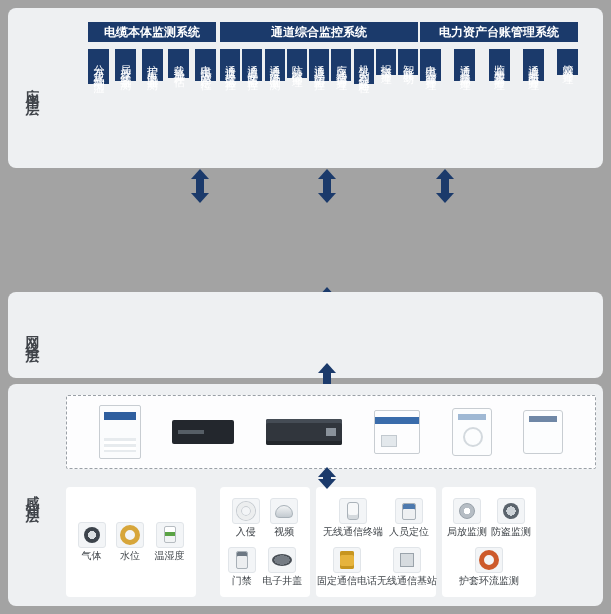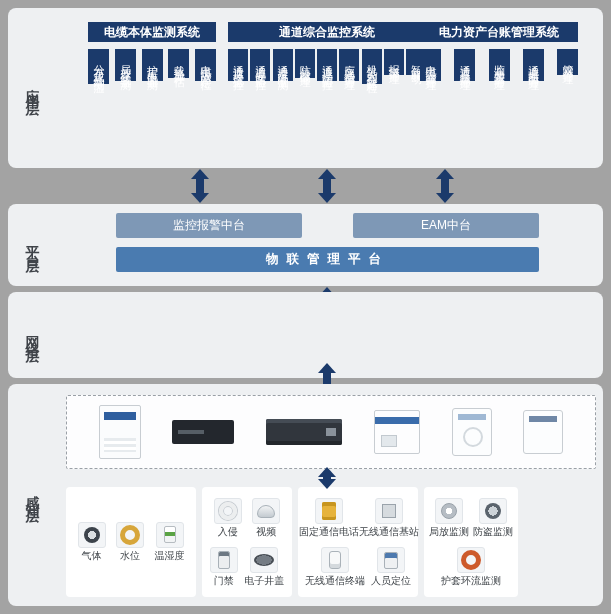--- a/index.html
+++ b/index.html
@@ -127,21 +127,21 @@
       <div class="group-header">电缆本体监测系统</div>
       <div class="group-items">
         <div class="app-item">分布式光纤测温</div>
         <div class="app-item">局放在线监测</div>
         <div class="app-item">护层电流监测</div>
         <div class="app-item">载流量评估</div>
         <div class="app-item">电缆故障定位</div>
       </div>
     </div>
 
-    <div class="app-group" style="left:220px;width:198px;">
+    <div class="app-group" style="left:212px;width:198px;">
       <div class="group-header">通道综合监控系统</div>
       <div class="group-items">
         <div class="app-item narrow">通道环境监控</div>
         <div class="app-item narrow">通道安防监控</div>
         <div class="app-item narrow">通道沉降监测</div>
         <div class="app-item narrow">防外破管理</div>
         <div class="app-item narrow">通道消防监控</div>
         <div class="app-item narrow">应急通信管理</div>
         <div class="app-item narrow">机器人智能巡检</div>
         <div class="app-item narrow">报警管理</div>
@@ -158,26 +158,20 @@
         <div class="app-item">通道断面管理</div>
         <div class="app-item">管网管理</div>
       </div>
     </div>
   </section>
 
   <div class="varrow" style="left:196px;top:178px;height:16px;"></div>
   <div class="varrow" style="left:323px;top:178px;height:16px;"></div>
   <div class="varrow" style="left:441px;top:178px;height:16px;"></div>
 
-  <section class="band" style="top:204px;height:82px;">
-    <div class="layer-label">平台层</div>
-    <div class="mid-box" style="left:108px;width:186px;top:9px;">监控报警中台</div>
-    <div class="mid-box" style="left:345px;width:186px;top:9px;">EAM中台</div>
-    <div class="bottom-bar" style="left:108px;width:423px;top:43px;">物联管理平台</div>
-  </section>
 
   <div class="varrow" style="left:323px;top:296px;height:6px;"></div>
 
   <section class="band" style="top:292px;height:86px;">
     <div class="layer-label">网络层</div>
   </section>
 
   <div class="varrow" style="left:323px;top:372px;height:14px;"></div>
 
   <section class="band" style="top:384px;height:222px;">
@@ -204,21 +198,21 @@
             <span class="dico ic-wlevel"></span>
             <span class="slabel">水位</span>
           </div>
           <div class="sensor">
             <span class="dico ic-th"></span>
             <span class="slabel">温湿度</span>
           </div>
         </div>
       </div>
 
-      <div class="scard" style="width:88px;">
+      <div class="scard" style="width:88px;margin-left:18px;">
         <div class="srow">
           <div class="sensor">
             <span class="dico ic-intr"></span>
             <span class="slabel">入侵</span>
           </div>
           <div class="sensor">
             <span class="dico ic-cam"></span>
             <span class="slabel">视频</span>
           </div>
         </div>
@@ -230,38 +224,38 @@
           <div class="sensor">
             <span class="dico ic-cover"></span>
             <span class="slabel">电子井盖</span>
           </div>
         </div>
       </div>
 
       <div class="scard" style="width:118px;">
         <div class="srow">
           <div class="sensor">
+            <span class="dico ic-term"></span>
+            <span class="slabel">无线通信终端</span>
+          </div>
+          <div class="sensor">
+            <span class="dico ic-loc"></span>
+            <span class="slabel">人员定位</span>
+          </div>
+        </div>
+        <div class="srow">
+          <div class="sensor">
             <span class="dico ic-tel"></span>
             <span class="slabel">固定通信电话</span>
           </div>
           <div class="sensor">
             <span class="dico ic-bst"></span>
             <span class="slabel">无线通信基站</span>
           </div>
         </div>
-        <div class="srow">
-          <div class="sensor">
-            <span class="dico ic-term"></span>
-            <span class="slabel">无线通信终端</span>
-          </div>
-          <div class="sensor">
-            <span class="dico ic-loc"></span>
-            <span class="slabel">人员定位</span>
-          </div>
-        </div>
       </div>
 
       <div class="scard" style="width:92px;">
         <div class="srow">
           <div class="sensor">
             <span class="dico ic-pd"></span>
             <span class="slabel">局放监测</span>
           </div>
           <div class="sensor">
             <span class="dico ic-theft"></span>

